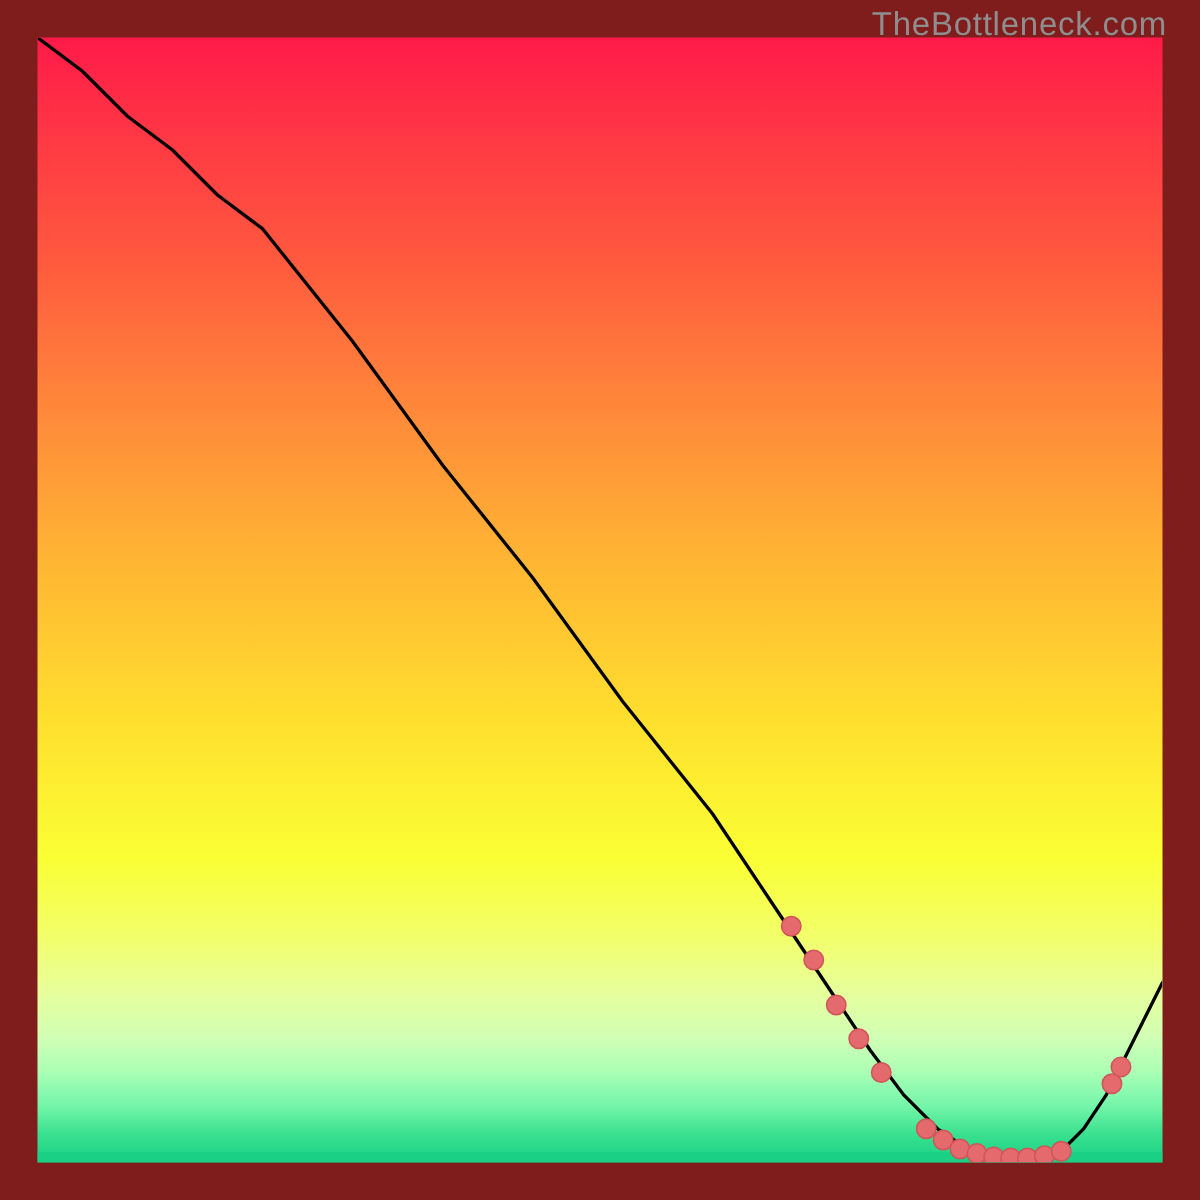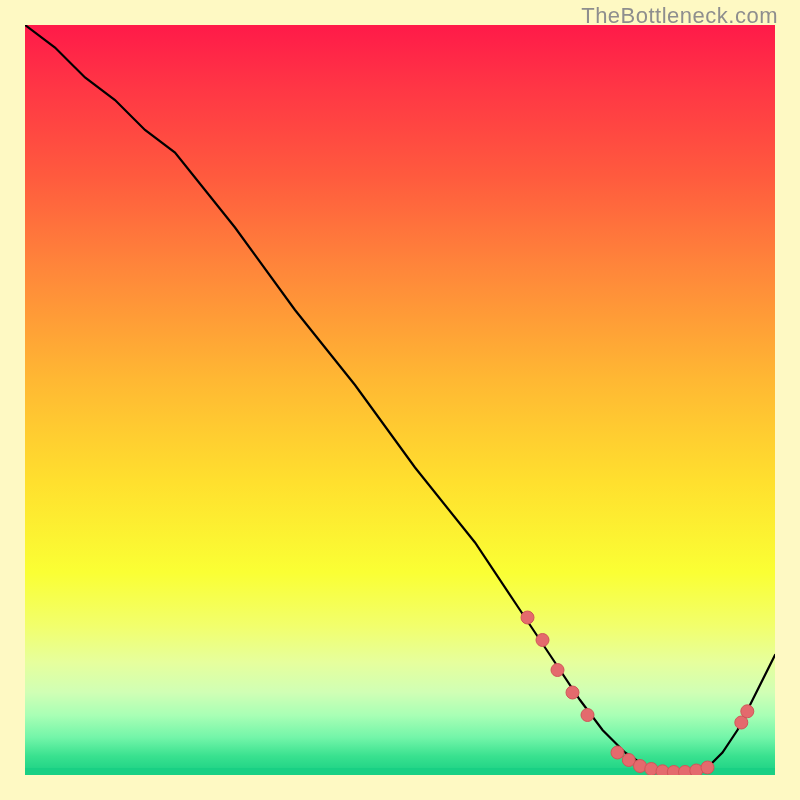--- a/index.html
+++ b/index.html
@@ -8,21 +8,21 @@
     width: 800px;
     height: 800px;
     background: #000;
     overflow: hidden;
     font-family: Arial, Helvetica, sans-serif;
   }
   .stage {
     position: relative;
     width: 800px;
     height: 800px;
-    background: #fef9c3;
+    background: #7f1d1d;
   }
   .plot {
     position: absolute;
     left: 25px;
     top: 25px;
     width: 750px;
     height: 750px;
     overflow: hidden;
     background: linear-gradient(
       to bottom,

